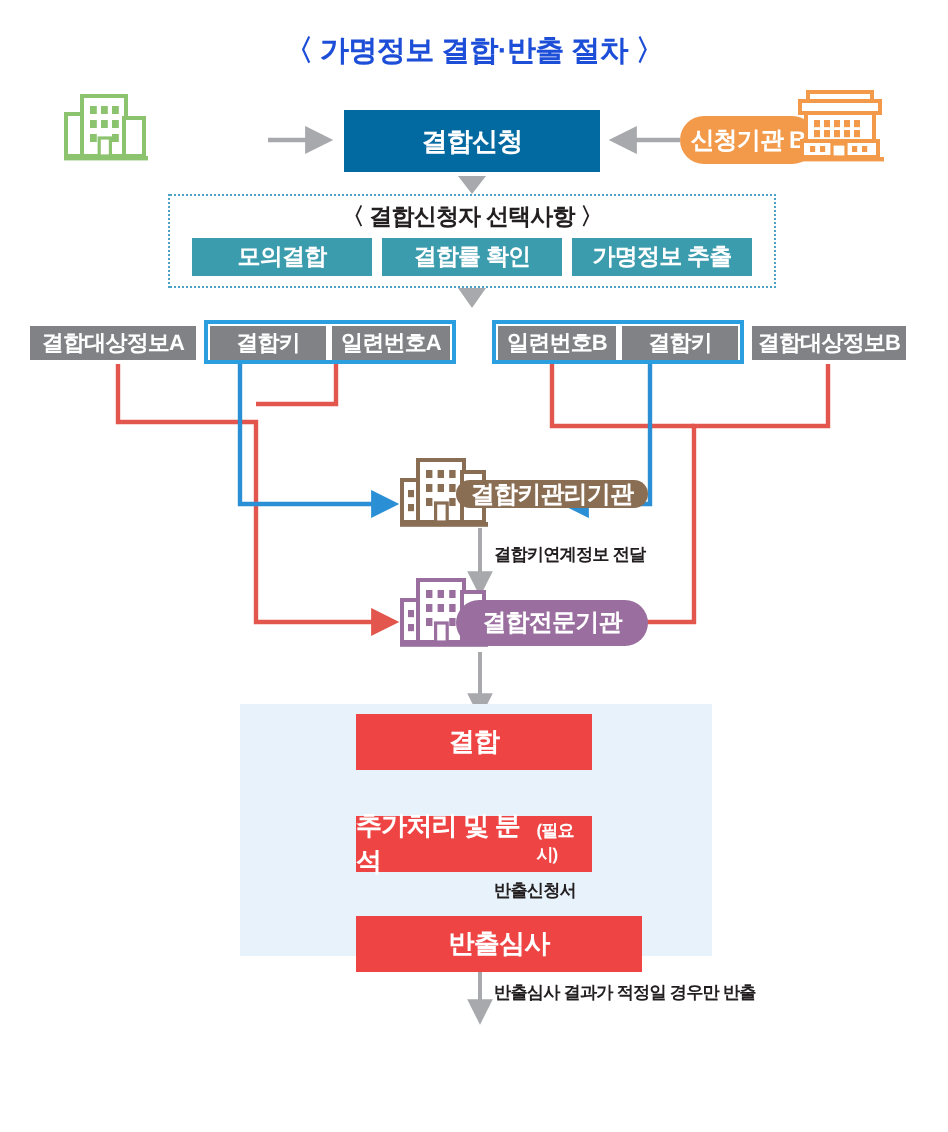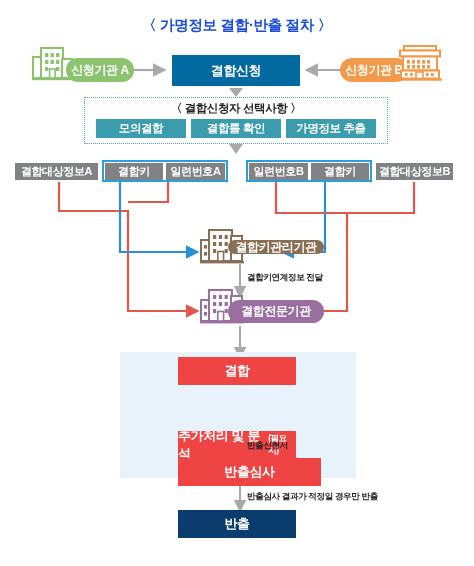--- a/index.html
+++ b/index.html
@@ -119,23 +119,20 @@
         <rect x="24" y="8" width="3.4" height="4"></rect>
       <rect x="13" y="15" width="3.4" height="4"></rect>
         <rect x="18.5" y="15" width="3.4" height="4"></rect>
         <rect x="24" y="15" width="3.4" height="4"></rect>
       <rect x="13" y="22" width="3.4" height="4"></rect>
         <rect x="24" y="22" width="3.4" height="4"></rect>
     </g>
     <rect x="17.6" y="24" width="5.6" height="9" fill="#fff" stroke="#8cc36f" stroke-width="1.6"></rect>
     <rect x="0" y="33" width="42" height="2.2" fill="#8cc36f"></rect>
   </svg>
-  <div class="node pill pill-green" style="left:66px;top:58px;width:68px;height:24px;">
-    <span>신청기관 A</span>
-  </div>
 
   <div class="node box box-teal" style="left:172px;top:55px;width:128px;height:31px;">
     <span>결합신청</span>
   </div>
 
   <div class="node pill pill-orange" style="left:340px;top:58px;width:68px;height:24px;">
     <span>신청기관 B</span>
   </div>
   <svg class="bldg" style="left:398px;top:43px;" width="44" height="39" viewBox="0 0 44 39">
     <rect x="6" y="3" width="32" height="4.5" fill="#fff" stroke="#f2994a" stroke-width="2"></rect>
@@ -249,30 +246,27 @@
   <div class="node pill pill-purple" style="left:228px;top:300px;width:96px;height:23px;">
     <span>결합전문기관</span>
   </div>
 
   <div class="panel-bg" style="left:120px;top:352px;width:236px;height:126px;"></div>
 
   <div class="node box box-blue" style="left:178px;top:357px;width:118px;height:28px;">
     <span>결합</span>
   </div>
 
-  <div class="node box box-blue" style="left:178px;top:408px;width:118px;height:28px;margin-top:23px;">
+  <div class="node box box-blue" style="left:178px;top:408px;width:118px;height:28px;">
     <span>추가처리 및 분석</span>
       <span class="sub">(필요시)</span>
   </div>
 
   <div class="edge-label" style="left:247px;top:440px;">반출신청서</div>
 
   <div class="node box box-blue" style="left:178px;top:458px;width:143px;height:28px;">
     <span>반출심사</span>
   </div>
 
   <div class="edge-label" style="left:247px;top:491px;">반출심사 결과가 적정일 경우만 반출</div>
 
-  <div class="node box box-navy" style="left:178px;top:510px;width:118px;height:28px;">
-    <span>반출</span>
-  </div>
 
 </div>
 
 </body></html>

